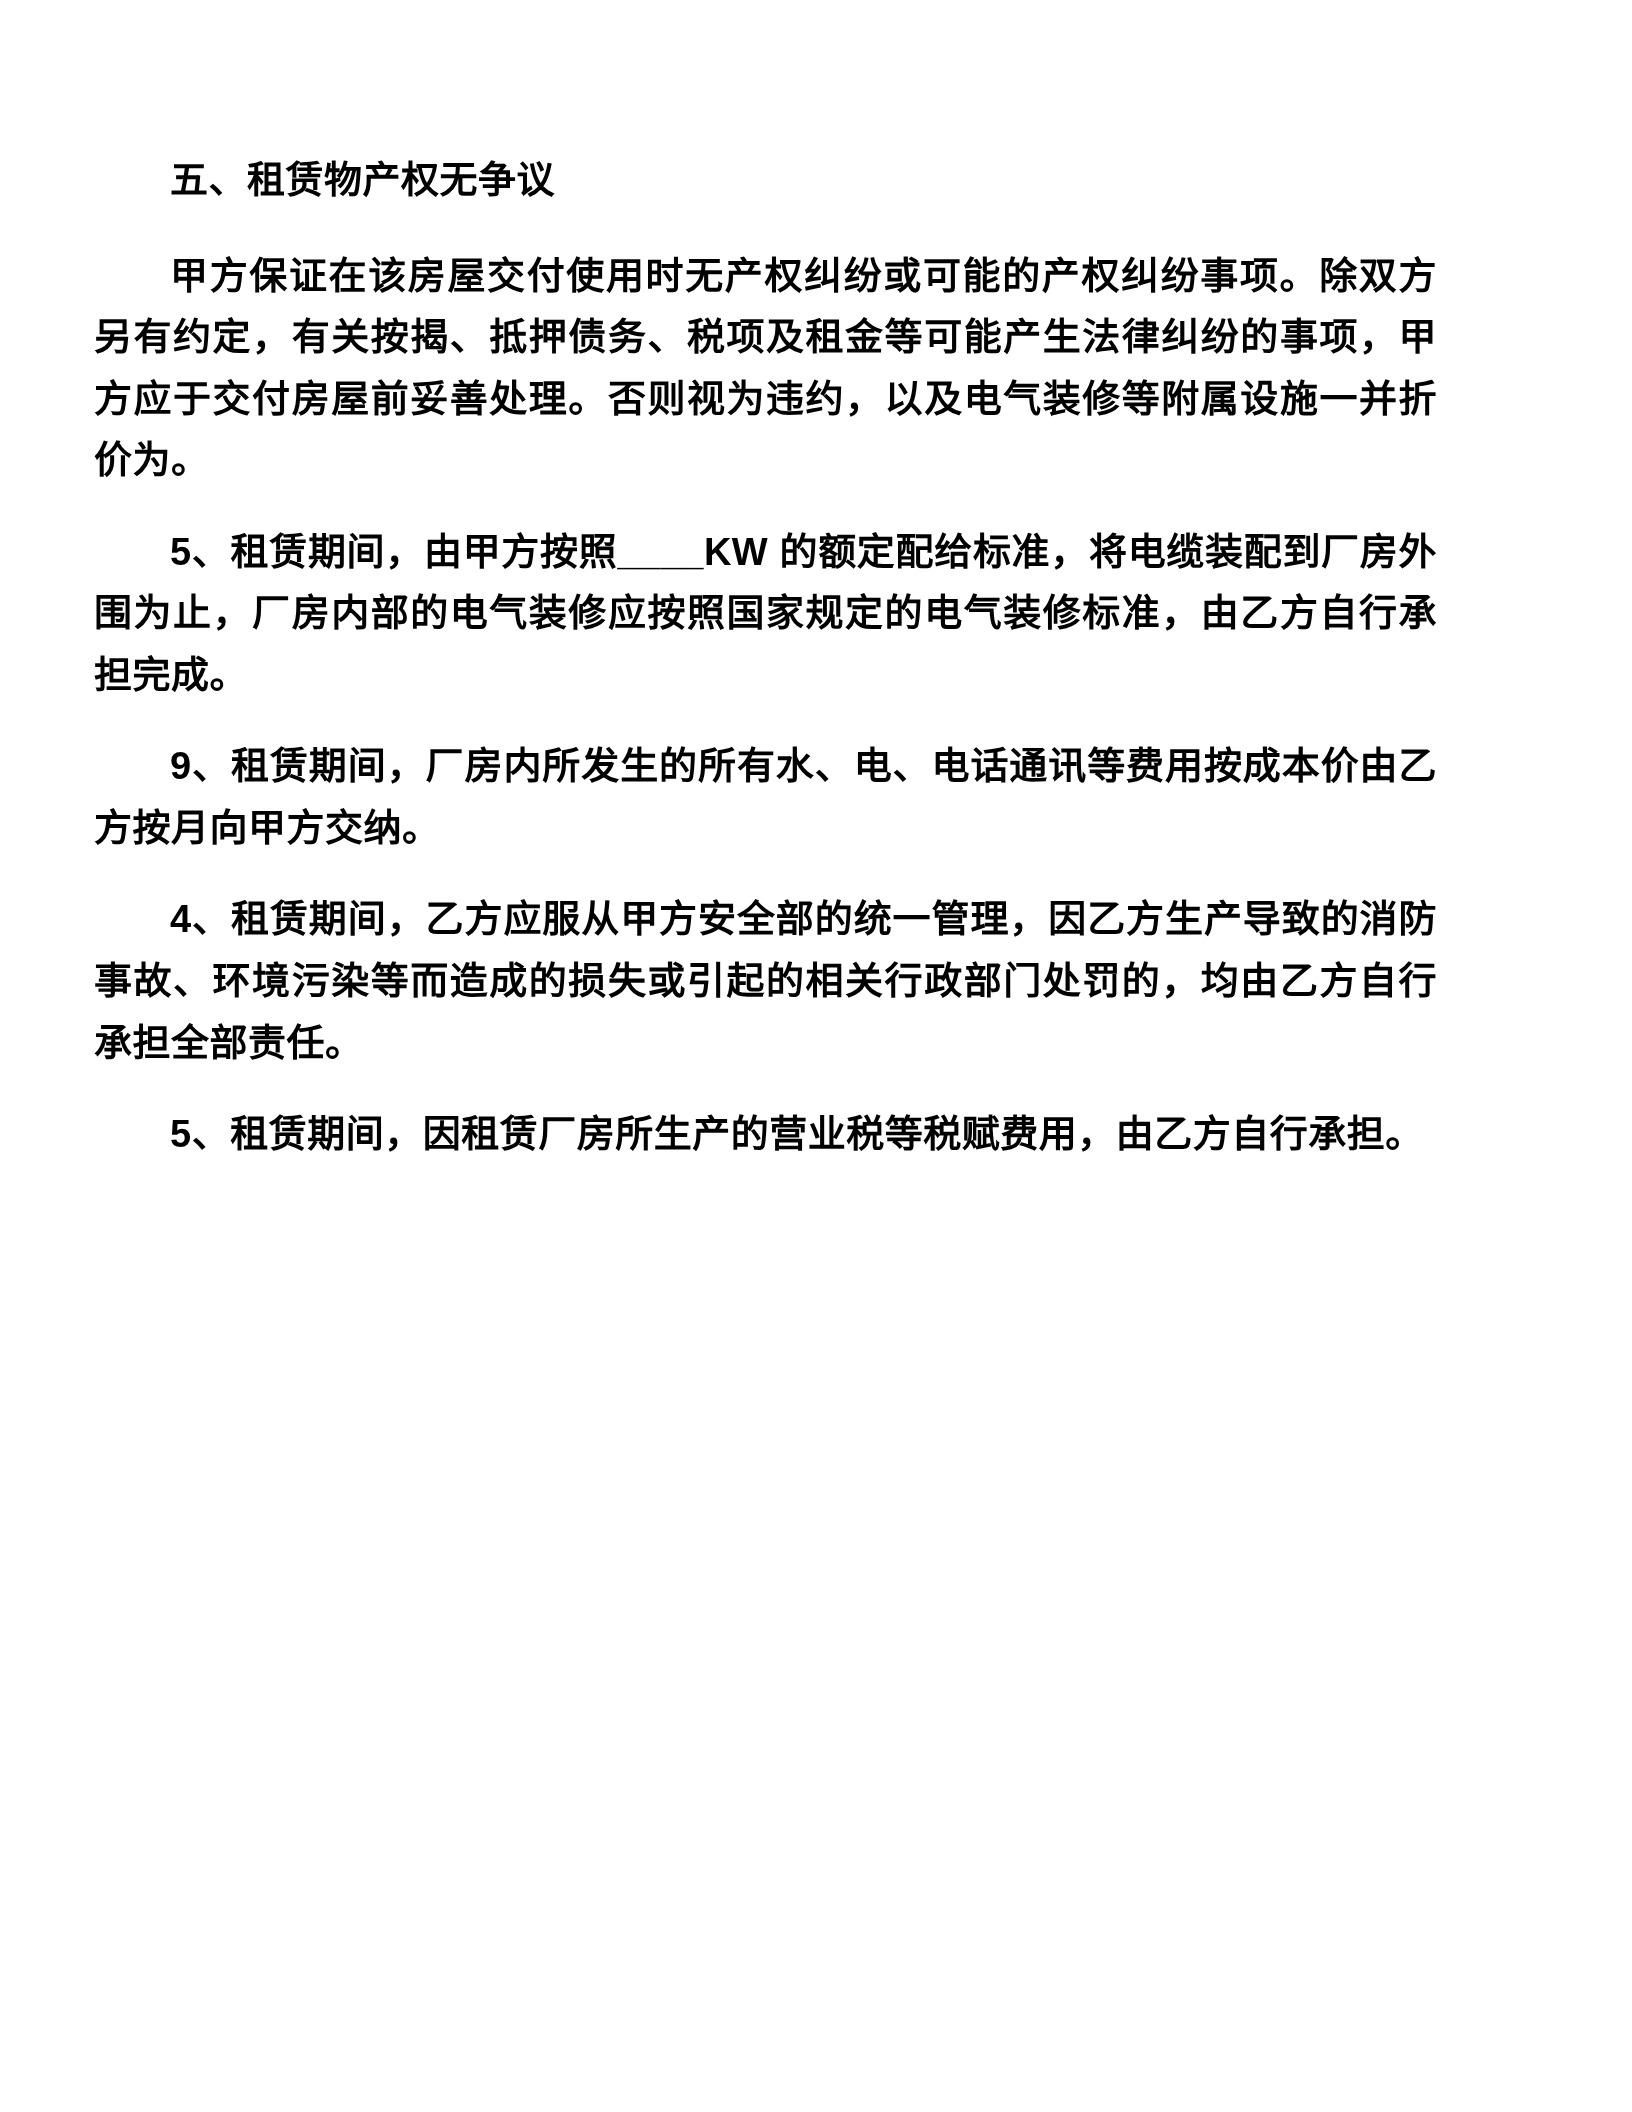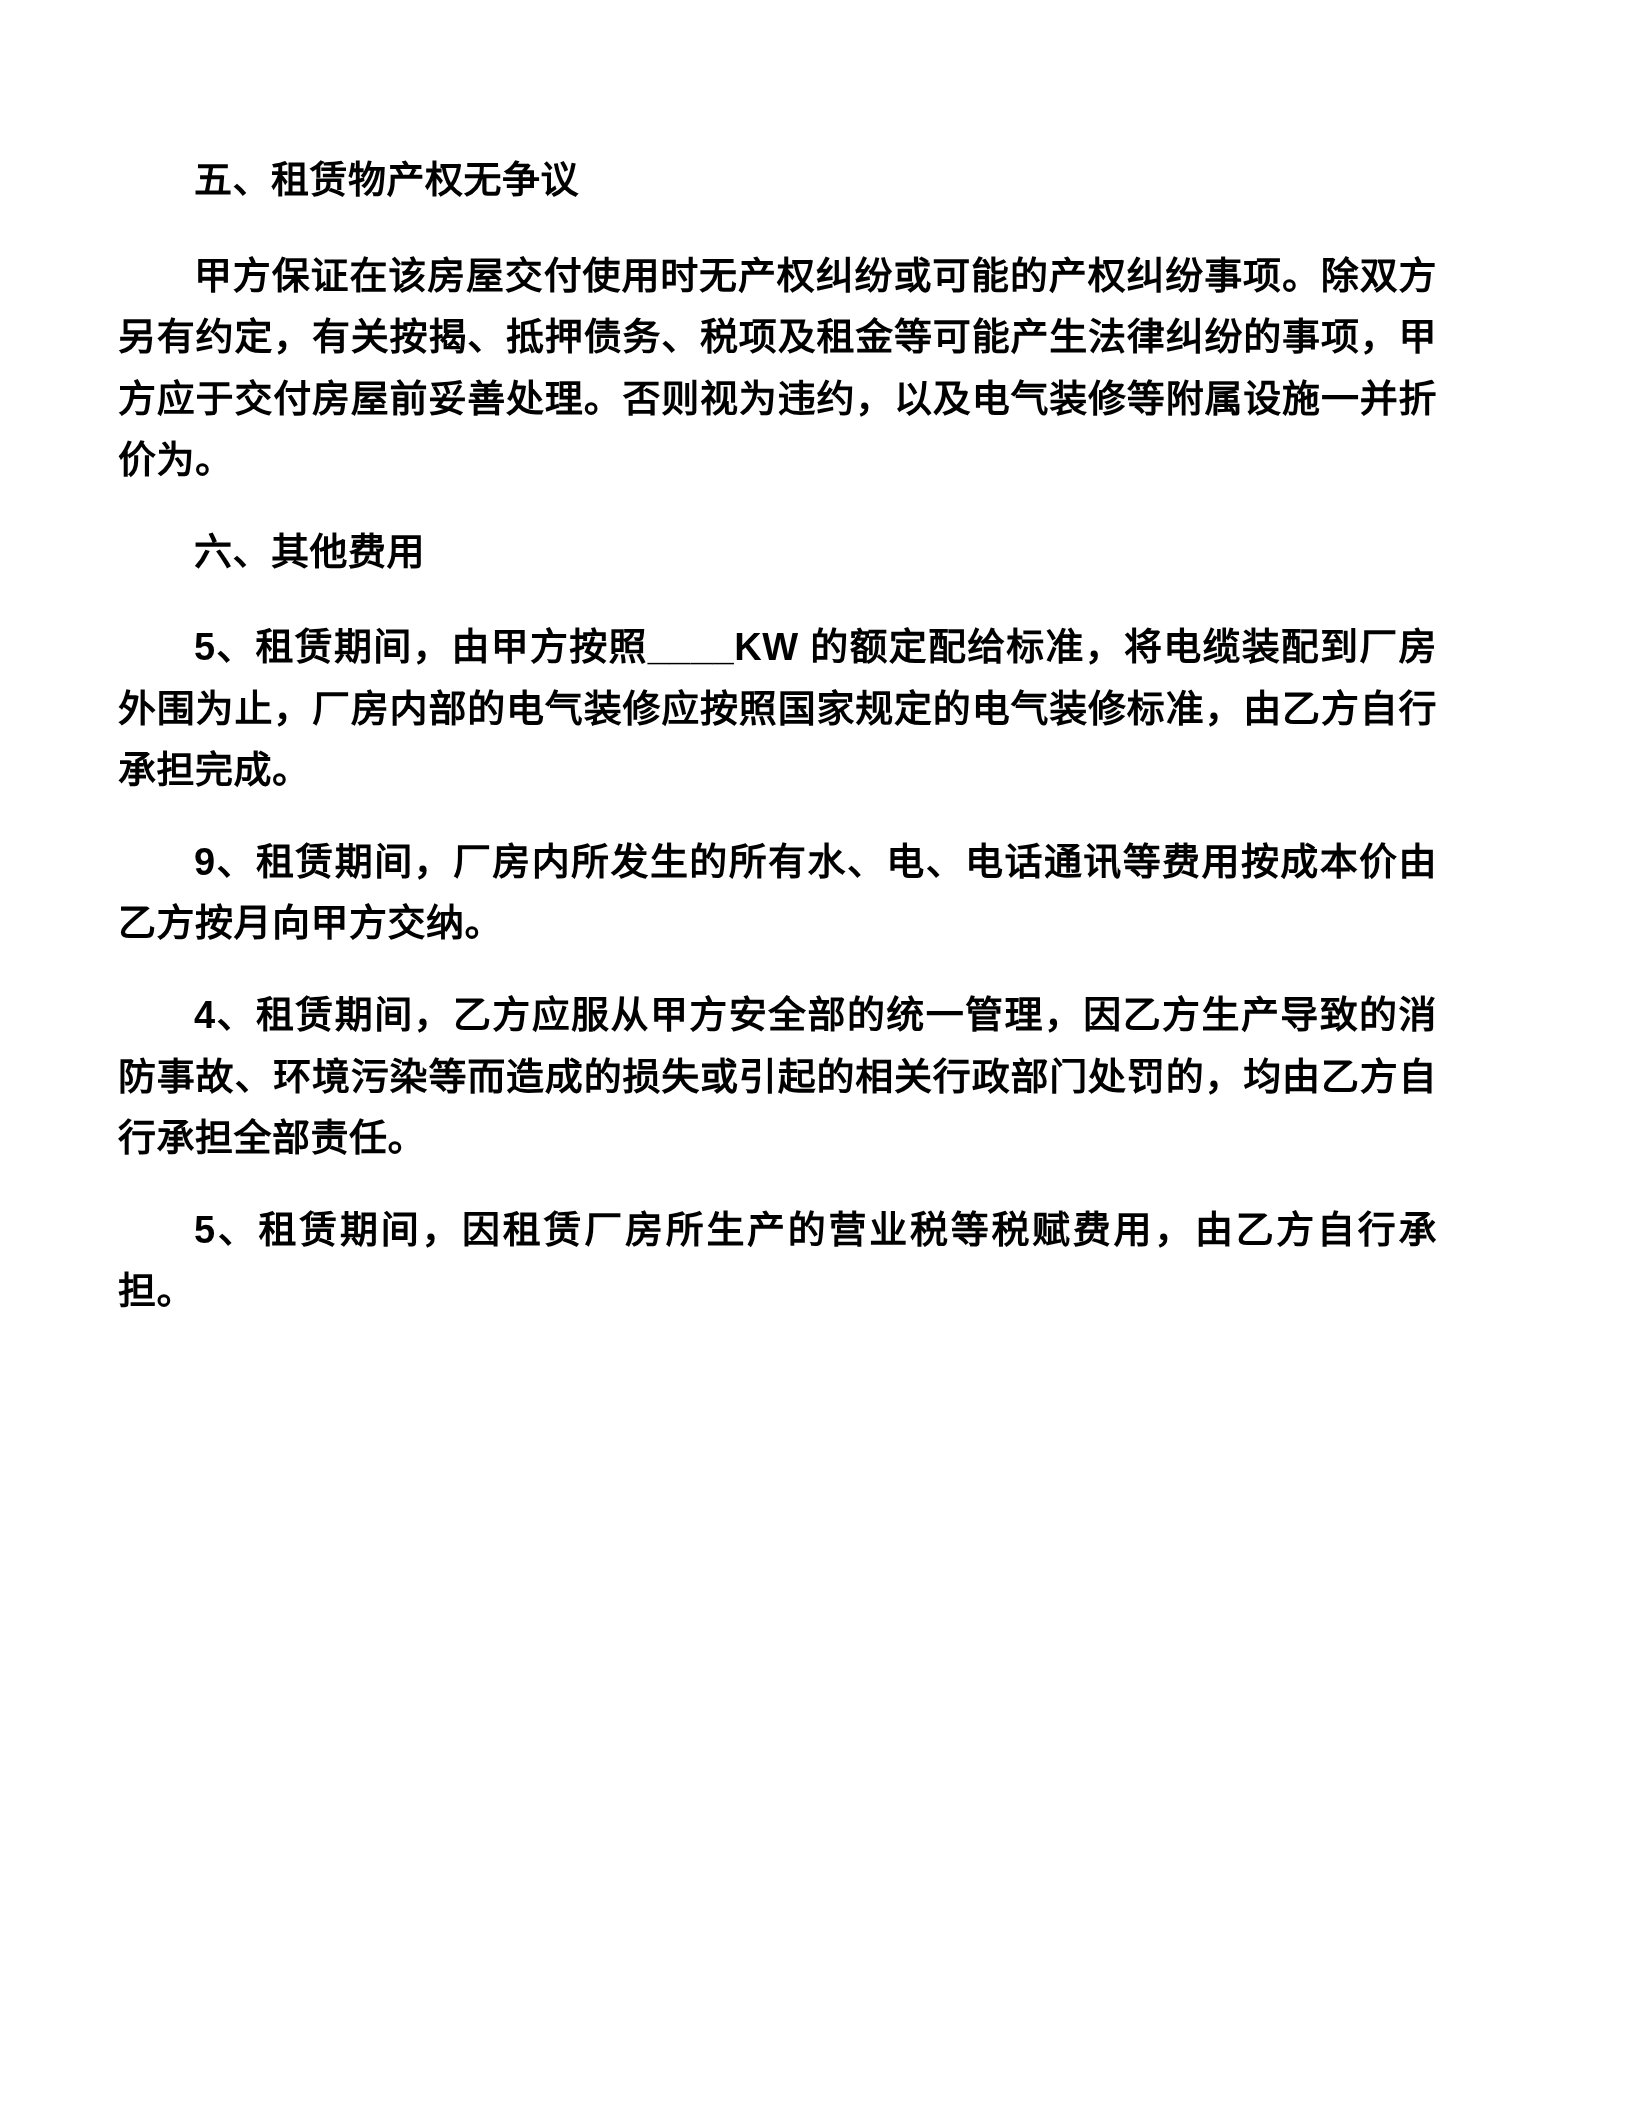--- a/index.html
+++ b/index.html
@@ -13,21 +13,21 @@
     height: 2112px;
     font-family: "Liberation Sans", "DejaVu Sans", sans-serif;
     color: #000000;
     -webkit-font-smoothing: antialiased;
   }
   .page {
     position: relative;
     width: 1632px;
     height: 1576px;
     box-sizing: border-box;
-    padding: 150px 195px 90px 118px;
+    padding: 150px 195px 90px 94px;
     background: #ffffff;
   }
   .doc-body {
     font-size: 38px;
     line-height: 1.62;
     font-weight: 700;
     letter-spacing: 0.5px;
     text-align: justify;
     text-justify: inter-ideograph;
   }
@@ -46,21 +46,20 @@
 </head>
 <body>
 
 <div class="page">
   <div class="doc-body">
 
     <p class="para heading">五、租赁物产权无争议</p>
 
     <p class="para">甲方保证在该房屋交付使用时无产权纠纷或可能的产权纠纷事项。除双方另有约定，有关按揭、抵押债务、税项及租金等可能产生法律纠纷的事项，甲方应于交付房屋前妥善处理。否则视为违约，以及电气装修等附属设施一并折价为。</p>
 
-    <p class="para heading">六、其他费用</p>
 
     <p class="para">5、租赁期间，由甲方按照____KW 的额定配给标准，将电缆装配到厂房外围为止，厂房内部的电气装修应按照国家规定的电气装修标准，由乙方自行承担完成。</p>
 
     <p class="para">9、租赁期间，厂房内所发生的所有水、电、电话通讯等费用按成本价由乙方按月向甲方交纳。</p>
 
 
     <p class="para">4、租赁期间，乙方应服从甲方安全部的统一管理，因乙方生产导致的消防事故、环境污染等而造成的损失或引起的相关行政部门处罚的，均由乙方自行承担全部责任。</p>
 
     <p class="para">5、租赁期间，因租赁厂房所生产的营业税等税赋费用，由乙方自行承担。</p>
 

